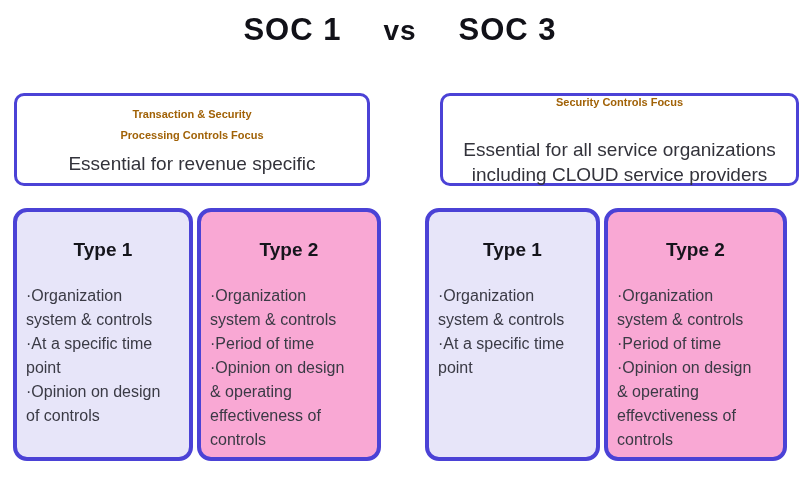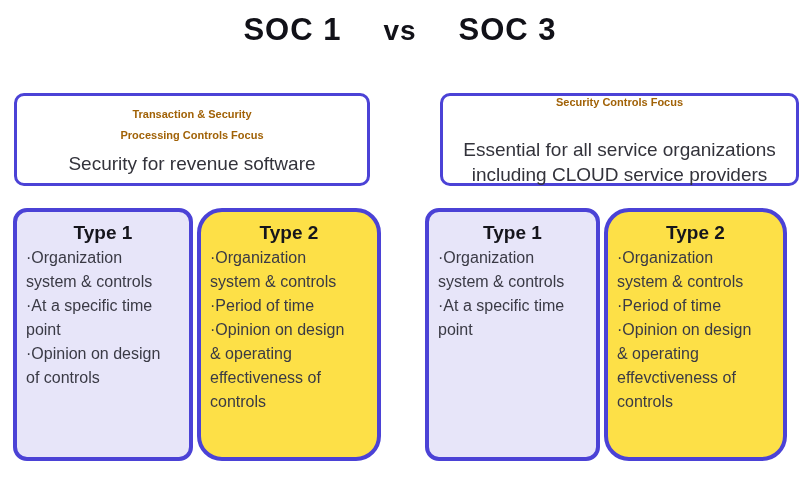--- a/index.html
+++ b/index.html
@@ -62,34 +62,34 @@
 
   .type-box {
     position: absolute;
     top: 208px;
     height: 253px;
     border: 4px solid #4b42d6;
     border-radius: 14px;
     box-sizing: border-box;
   }
   .type-box.lavender { background: #e7e5f9; }
-  .type-box.peach    { background: #fde047; border-radius: 25px; }
+  .type-box.peach    { background: #f9a8d4; }
   .tb1 { left: 13px;  width: 180px; }
   .tb2 { left: 197px; width: 184px; }
   .tb3 { left: 425px; width: 175px; }
   .tb4 { left: 604px; width: 183px; }
 
   .type-title {
     text-align: center;
-    margin-top: 10px;
+    margin-top: 27px;
     font-size: 19px;
     font-weight: 600;
     color: #15151c;
   }
-  .bullets { margin-top: 2px; padding: 0 9px; }
+  .bullets { margin-top: 23px; padding: 0 9px; }
   .bullet {
     font-size: 16px;
     line-height: 24px;
     color: #3a3a45;
     white-space: pre-line;
   }
 </style>
 </head>
 <body>
 
@@ -97,21 +97,21 @@
 
   <div class="main-title">
     <span>SOC 1</span>
     <span class="vs">vs</span>
     <span>SOC 3</span>
   </div>
 
   <div class="header-box left">
     <div class="header-heading">Transaction &amp; Security
 Processing Controls Focus</div>
-    <div class="header-subtext">Security for revenue software</div>
+    <div class="header-subtext">Essential for revenue specific</div>
   </div>
 
   <div class="header-box right">
     <div class="header-heading">Security Controls Focus</div>
     <div class="header-subtext">Essential for all service organizations
 including CLOUD service providers</div>
   </div>
 
   <div class="type-box lavender tb1">
     <div class="type-title">Type 1</div>

